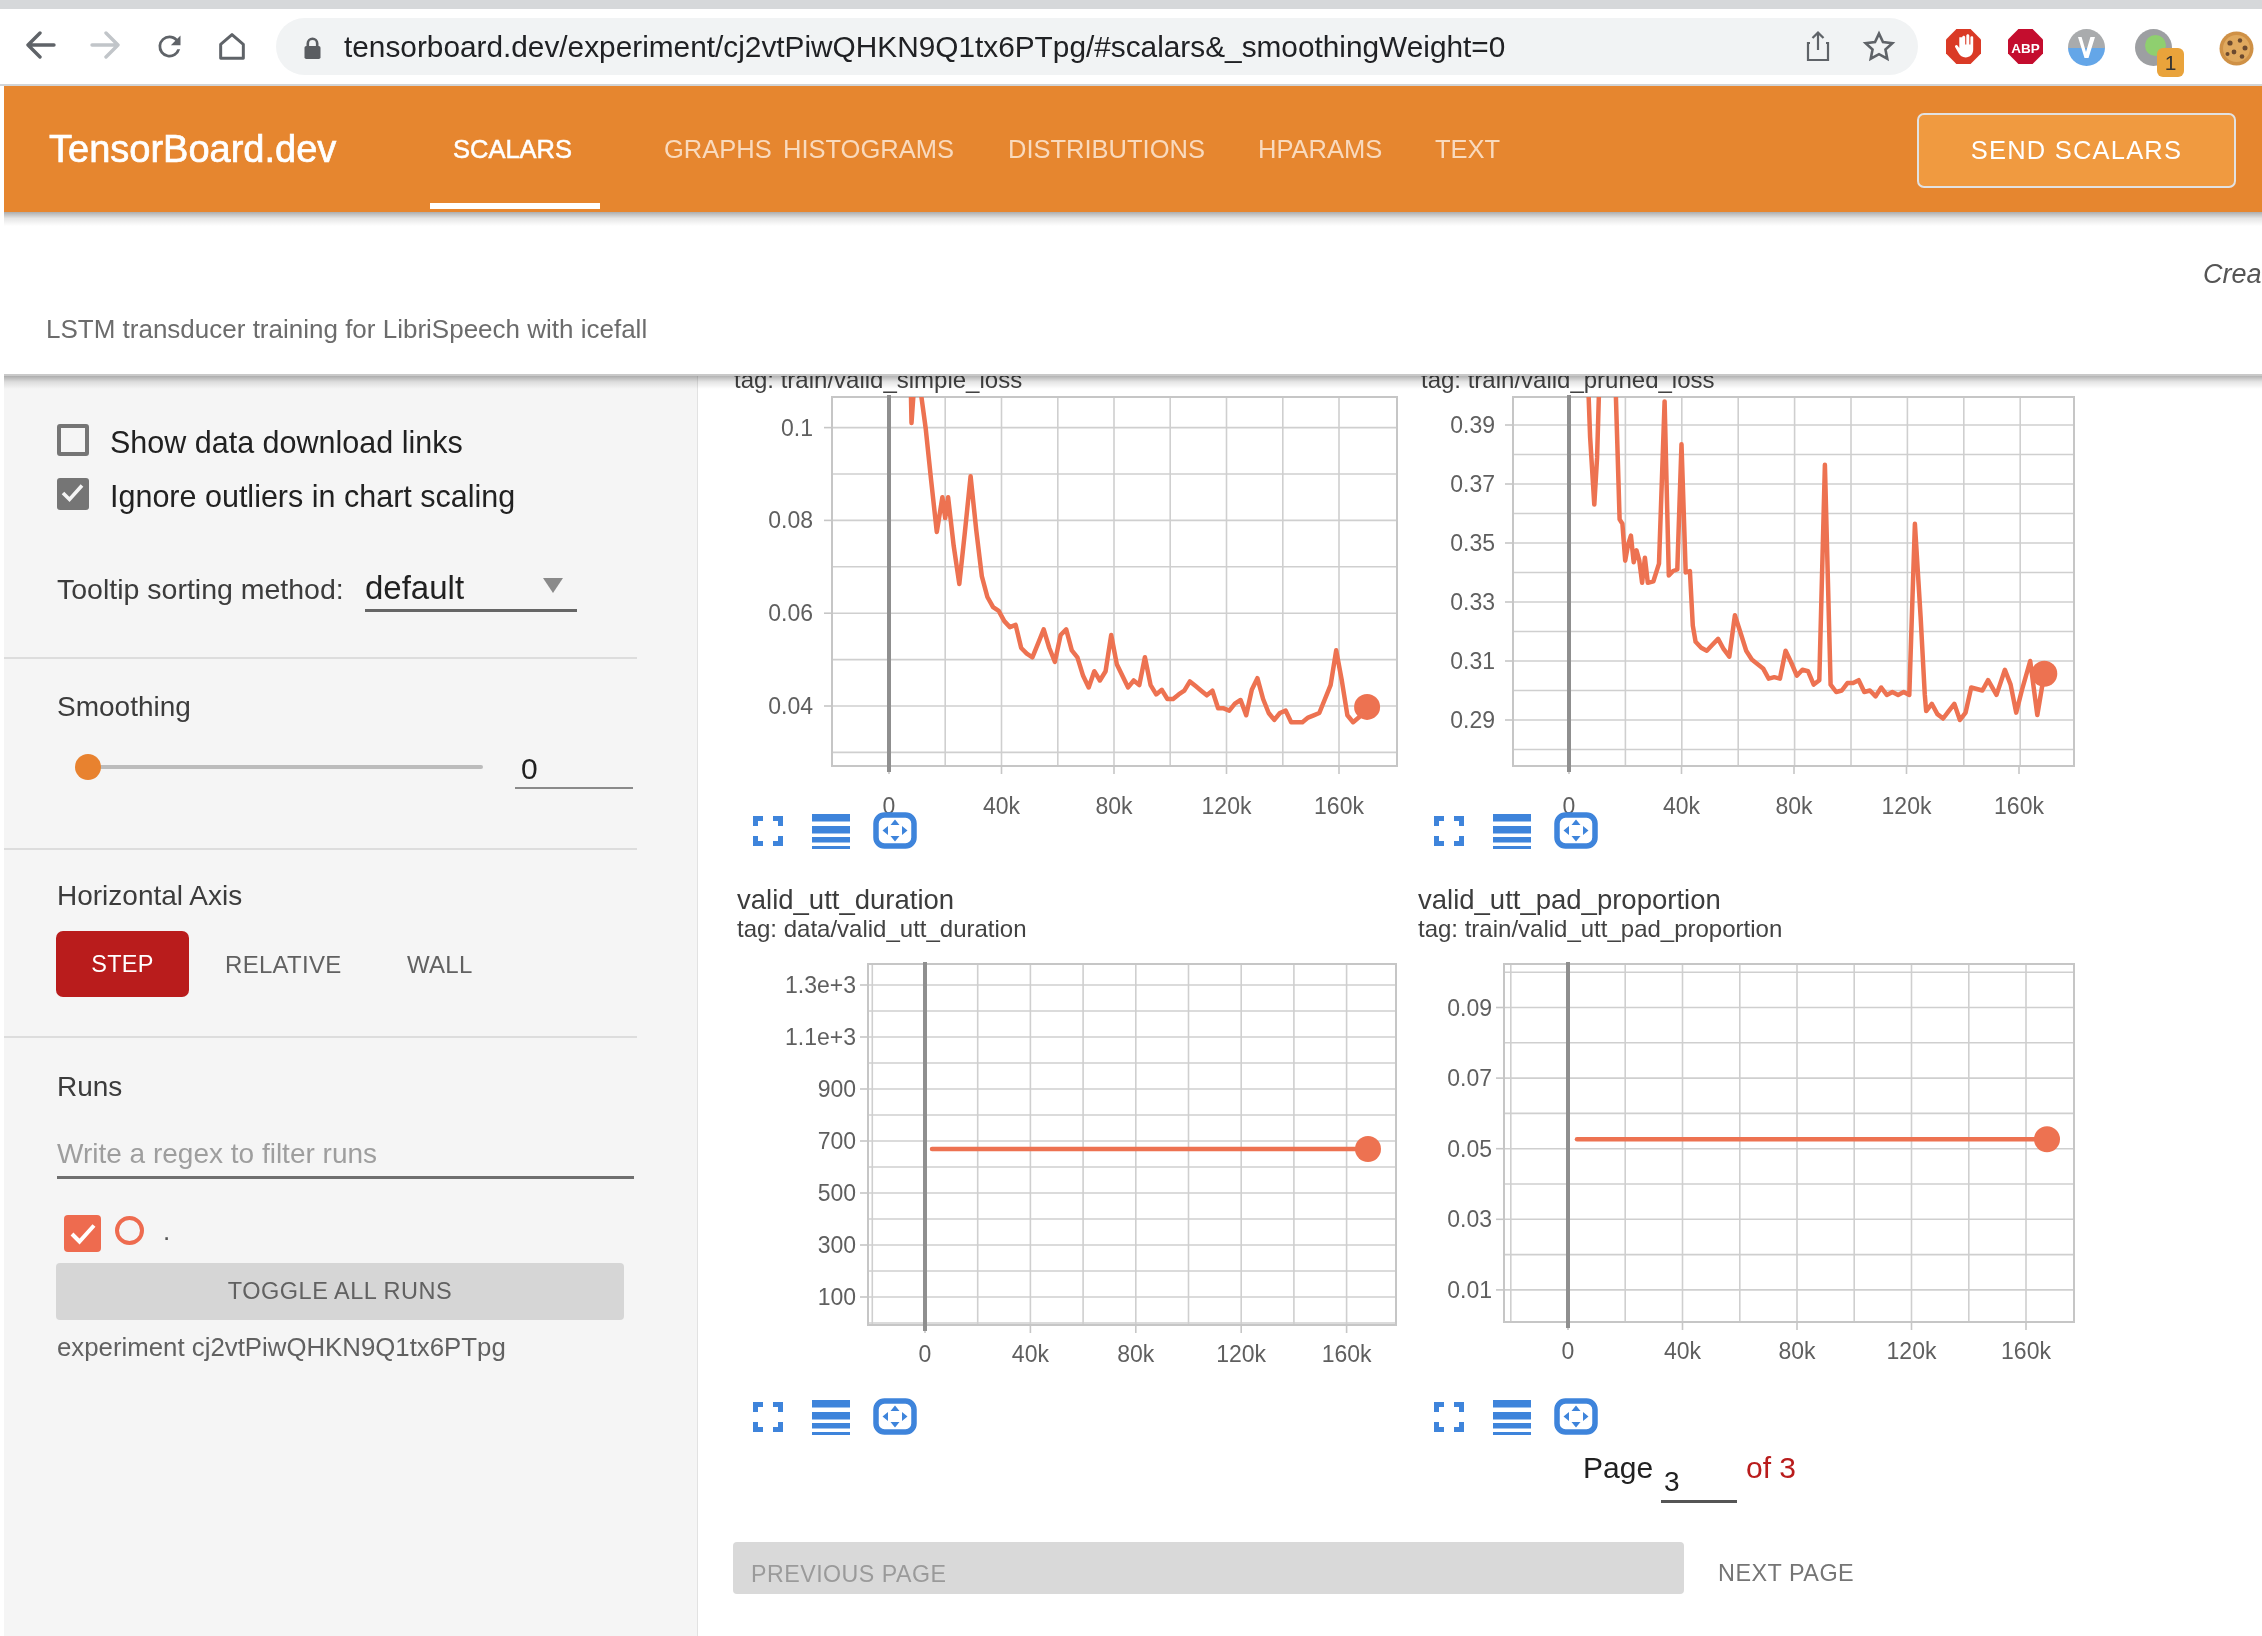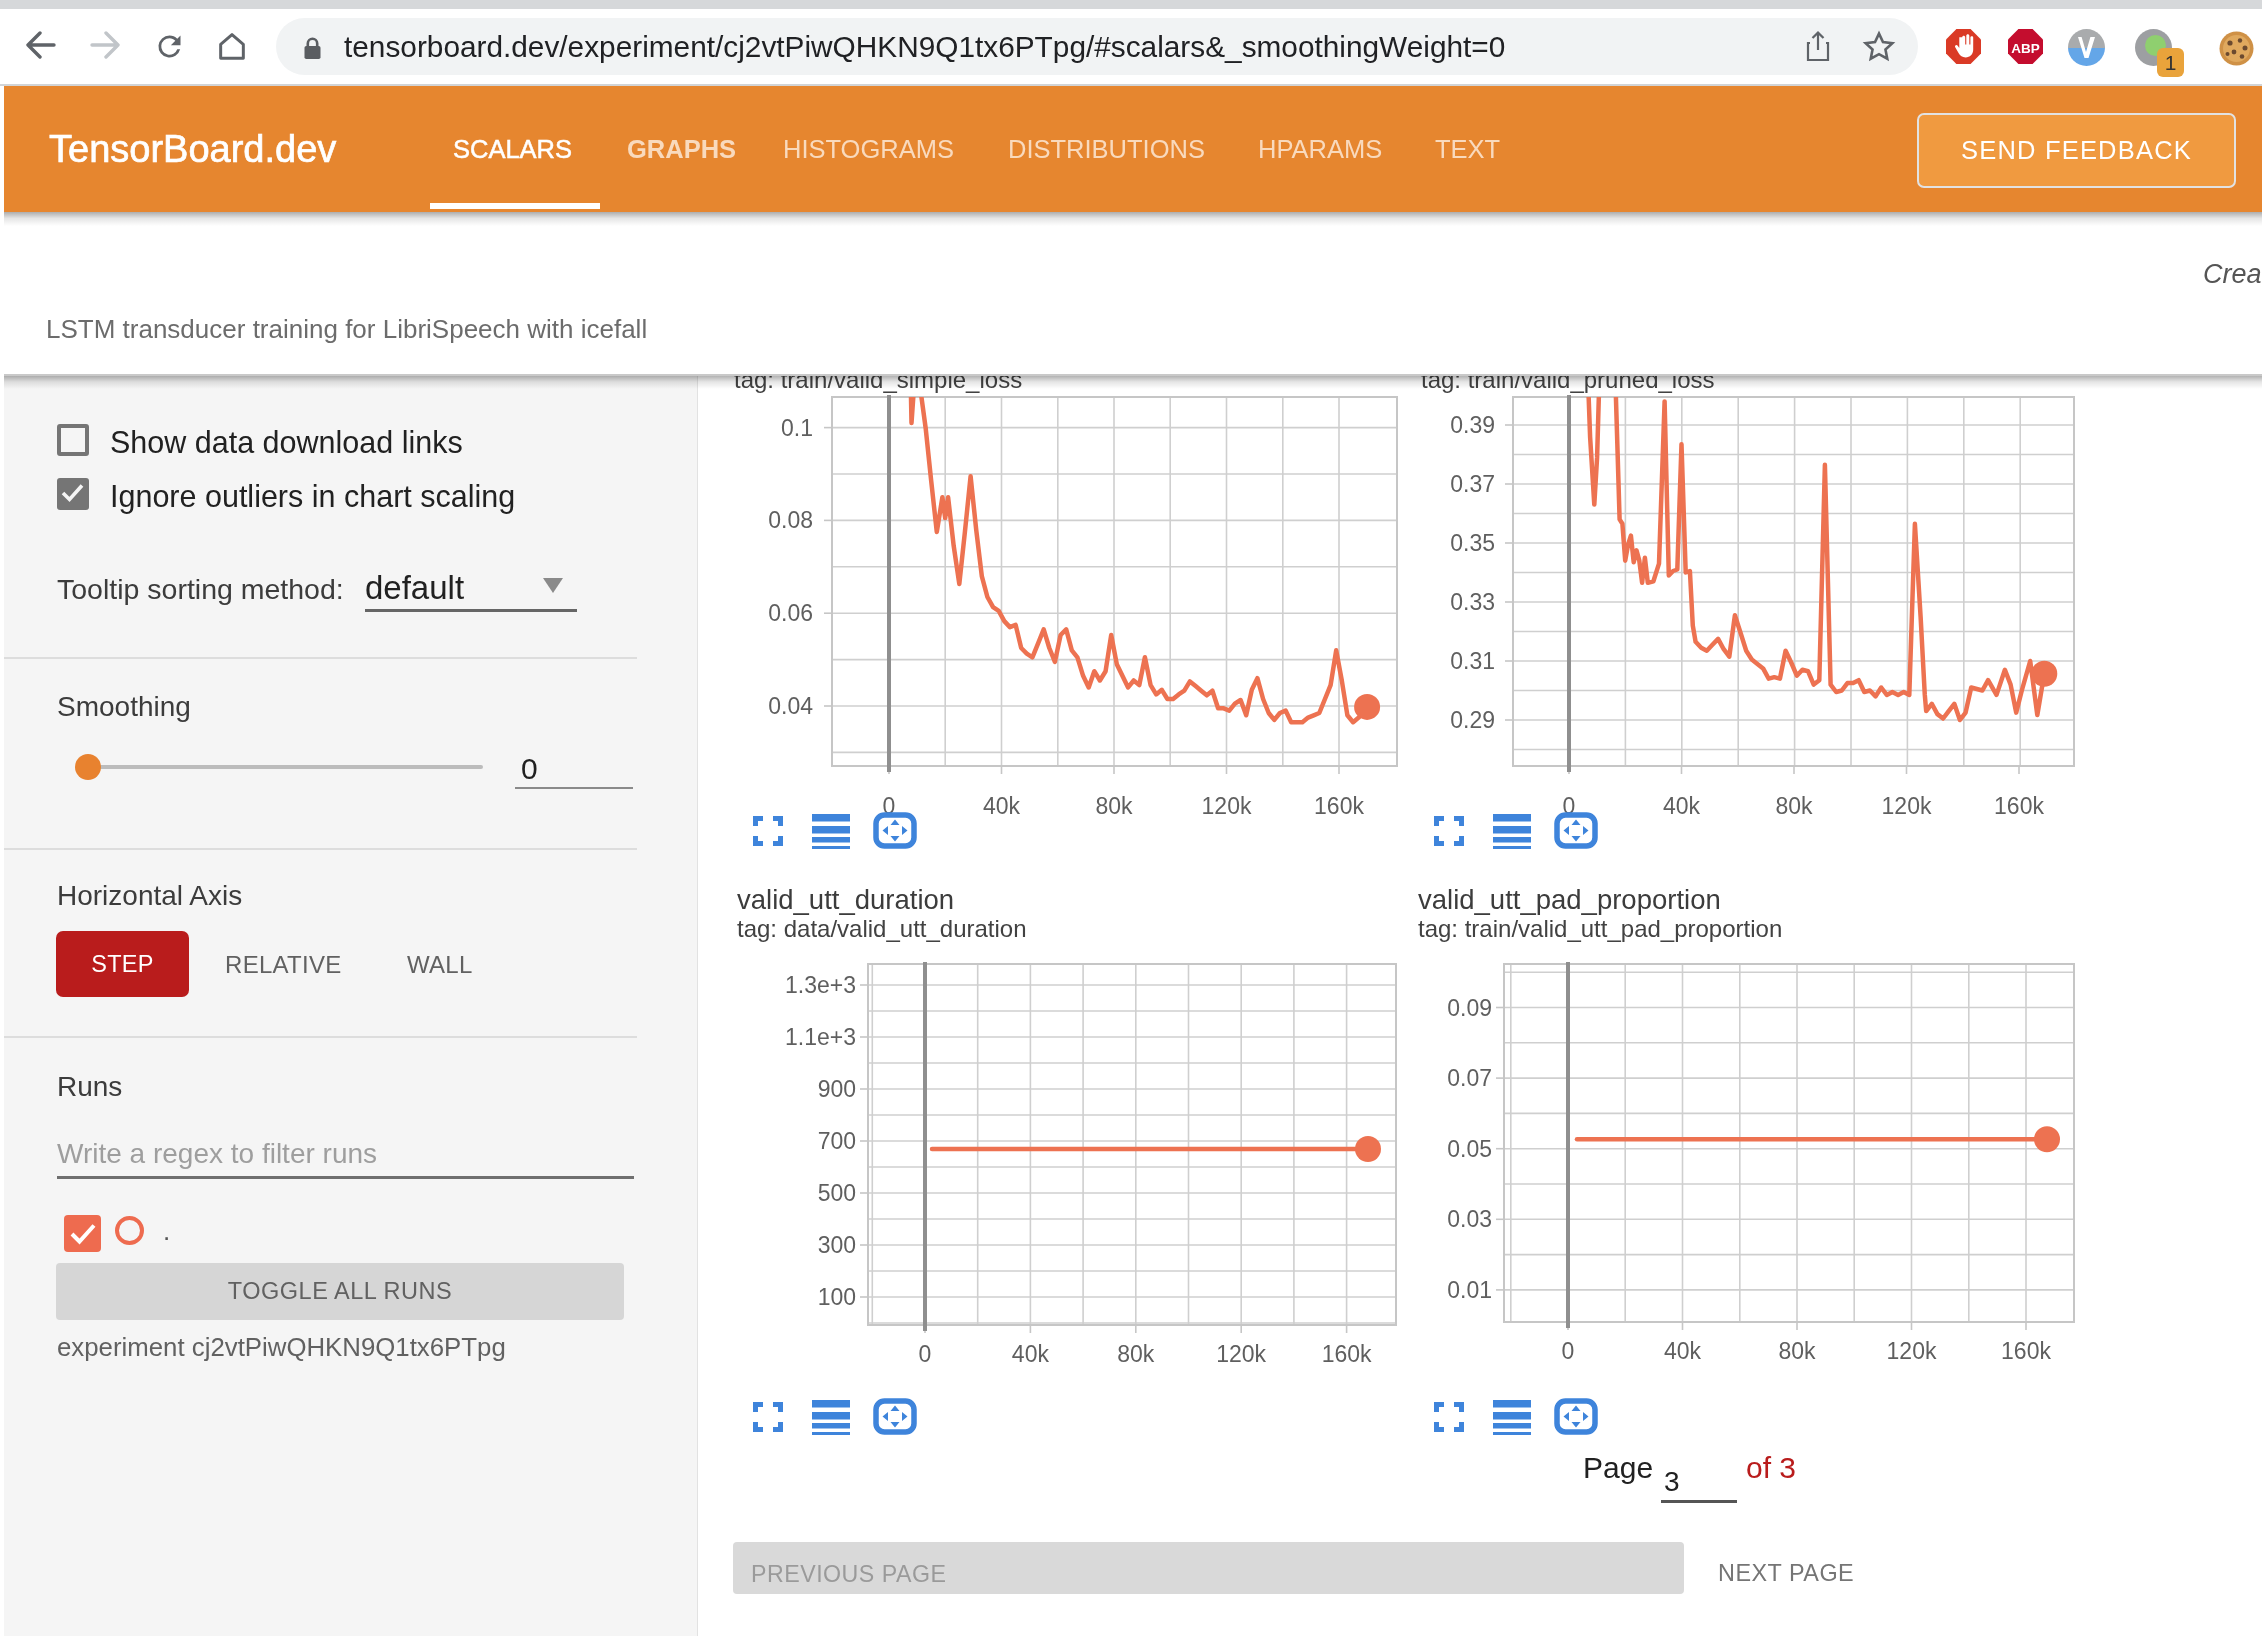--- a/index.html
+++ b/index.html
@@ -76,27 +76,27 @@
     <circle cx="15" cy="21" r="2.4" fill="#6b4a2f"></circle>
     <circle cx="23" cy="25.5" r="2.3" fill="#6b4a2f"></circle>
     <circle cx="8.5" cy="23" r="2" fill="#6b4a2f"></circle>
   </svg>
 
 <div class="abs" style="left:0;top:86px;width:4px;height:1550px;background:#fff;z-index:30"></div>
 
 <div class="abs" style="left:0;top:86px;width:2262px;height:126px;background:#e6862f"></div>
 <div class="abs" style="left:49px;top:128px;font-size:38px;font-weight:500;color:#fff;-webkit-text-stroke:0.7px #fff">TensorBoard.dev</div>
 <div class="abs" style="left:453px;top:135px;font-size:25.5px;font-weight:500;color:#fff;-webkit-text-stroke:0.5px #fff">SCALARS</div>
-<div class="abs" style="left:627px;top:135px;font-size:25.5px;font-weight:700;color:rgba(255,245,238,0.75)">GRAPHS</div>
+<div class="abs" style="left:664px;top:135px;font-size:25.5px;font-weight:400;color:rgba(255,245,238,0.75)">GRAPHS</div>
 <div class="abs" style="left:783px;top:135px;font-size:25.5px;font-weight:500;color:rgba(255,245,238,0.75)">HISTOGRAMS</div>
 <div class="abs" style="left:1008px;top:135px;font-size:25.5px;font-weight:500;color:rgba(255,245,238,0.75)">DISTRIBUTIONS</div>
 <div class="abs" style="left:1258px;top:135px;font-size:25.5px;font-weight:500;color:rgba(255,245,238,0.75)">HPARAMS</div>
 <div class="abs" style="left:1435px;top:135px;font-size:25.5px;font-weight:500;color:rgba(255,245,238,0.75)">TEXT</div>
 <div class="abs" style="left:430px;top:203px;width:170px;height:6px;background:#fff"></div>
-<div class="abs" style="left:1917px;top:113px;width:319px;height:75px;background:#f09a40;border:2px solid #e2e2e2;border-radius:7px;color:#fff;font-size:25.5px;letter-spacing:1.2px;text-align:center;line-height:71px">SEND FEEDBACK</div>
+<div class="abs" style="left:1917px;top:113px;width:319px;height:75px;background:#f09a40;border:2px solid #e2e2e2;border-radius:7px;color:#fff;font-size:25.5px;letter-spacing:1.2px;text-align:center;line-height:71px">SEND SCALARS</div>
 
 <div class="abs" style="left:0;top:212px;width:2262px;height:164px;background:#fff;z-index:5"></div>
 <div class="abs" style="left:0;top:374px;width:2262px;height:2px;background:#c9c9c9;z-index:6"></div>
 <div class="abs" style="left:0;top:376px;width:2262px;height:13px;background:linear-gradient(rgba(0,0,0,0.30),rgba(0,0,0,0.10) 45%,rgba(0,0,0,0));z-index:6"></div>
 <div class="abs" style="left:0;top:212px;width:2262px;height:14px;background:linear-gradient(rgba(0,0,0,0.32),rgba(0,0,0,0.10) 45%,rgba(0,0,0,0));z-index:6"></div>
 <div class="abs" style="left:2203px;top:259px;font-size:27px;font-style:italic;color:#555;z-index:6;white-space:nowrap">Created</div>
 <div class="abs" style="left:46px;top:314px;font-size:26px;color:#6c6c6c;z-index:6">LSTM transducer training for LibriSpeech with icefall</div>
 
 <div class="abs" style="left:4px;top:374px;width:694px;height:1262px;background:#f5f5f5;border-right:1px solid #e2e2e2"></div>
 

